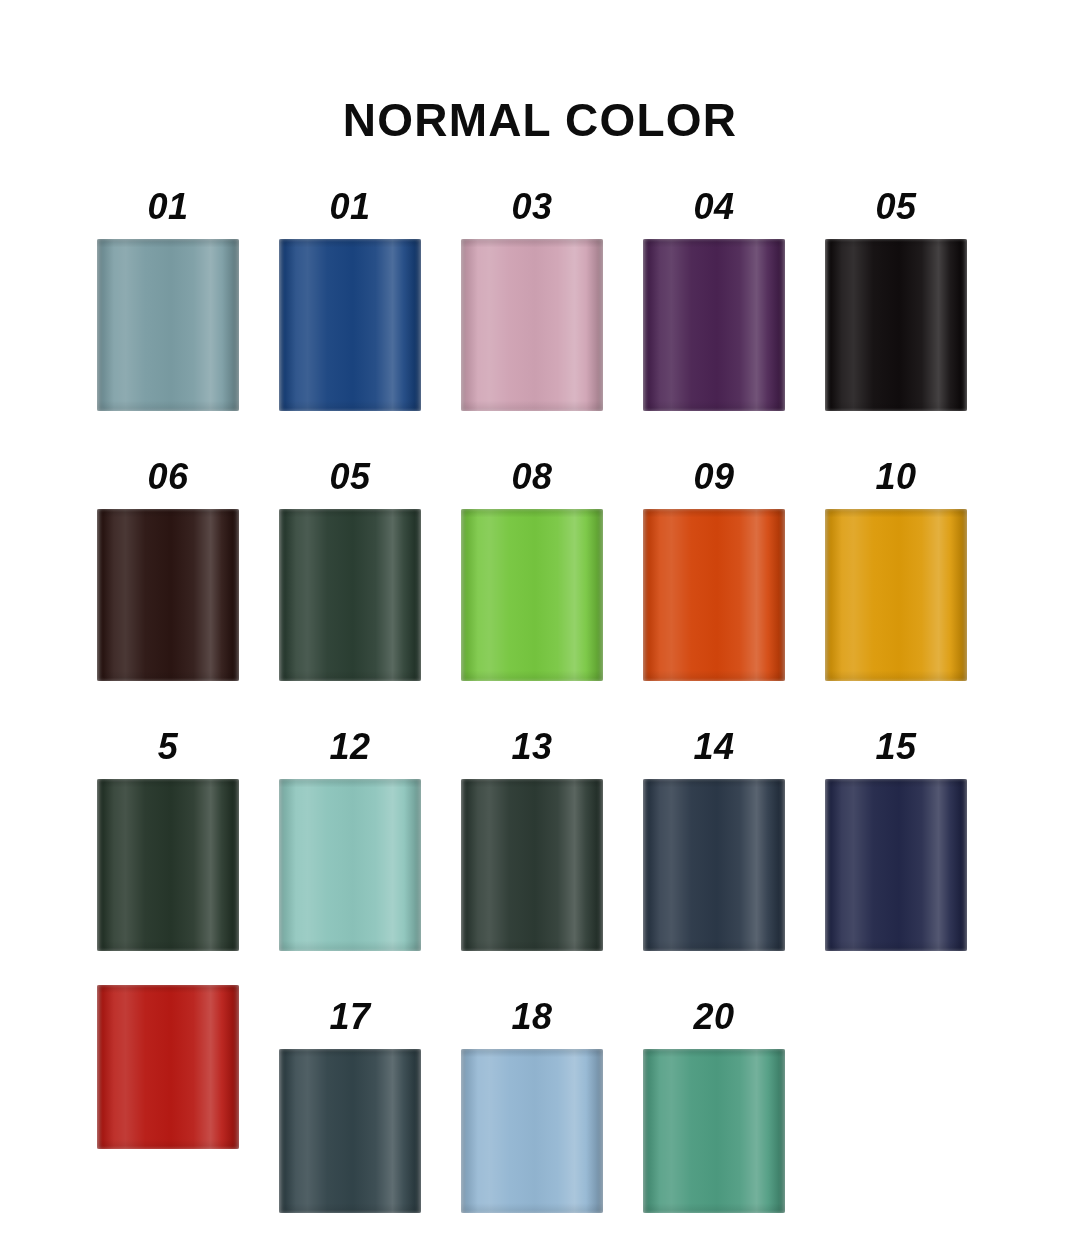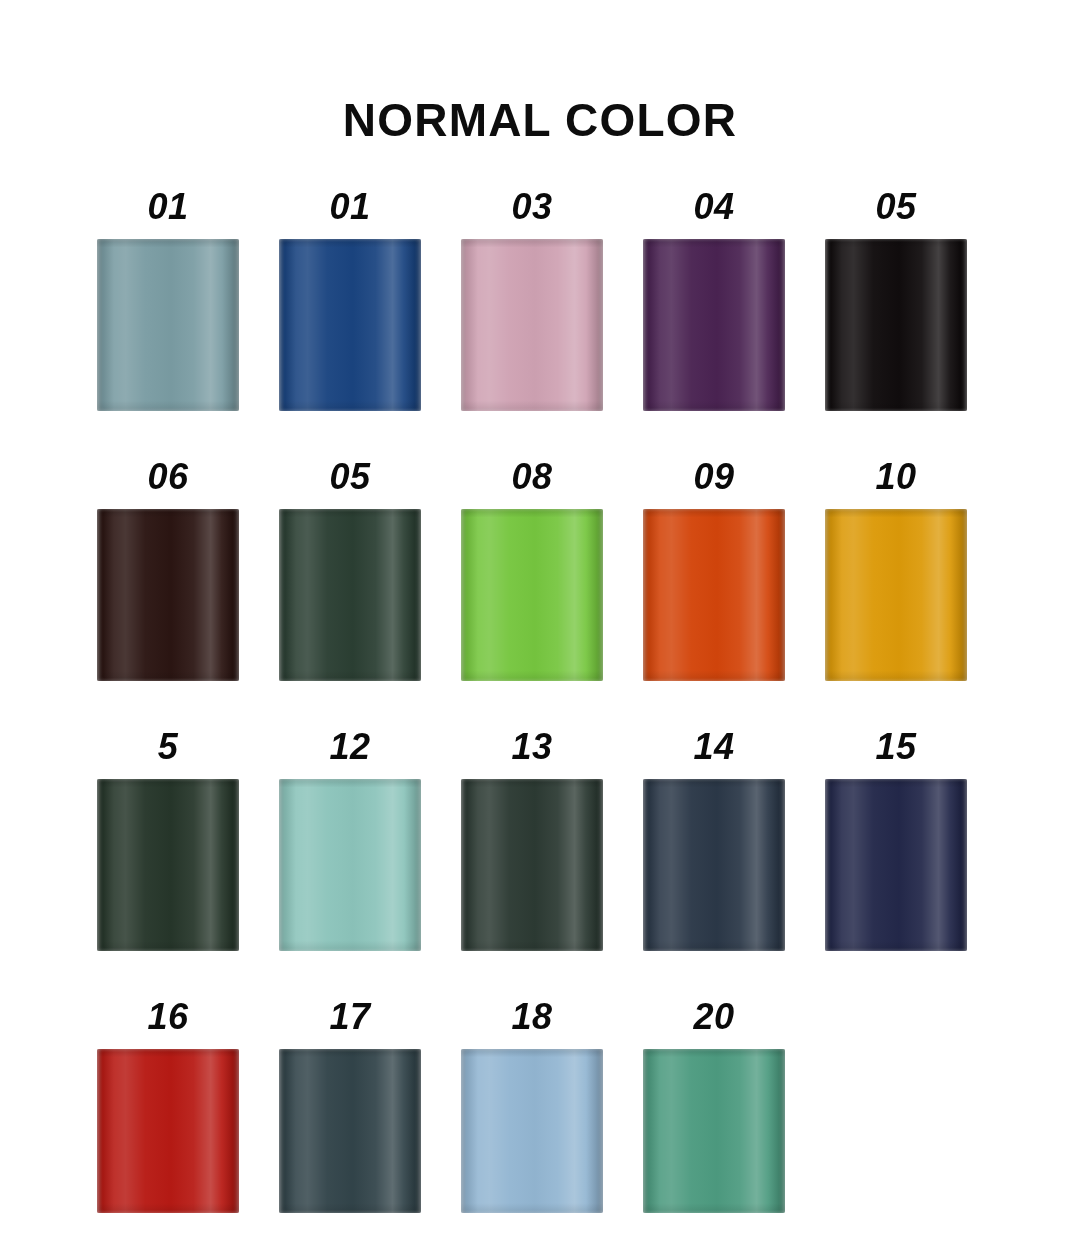--- a/index.html
+++ b/index.html
@@ -270,21 +270,20 @@
       <div class="swatch-cell">
         <div class="swatch-label">15</div>
         <div class="swatch-chip" title="15">
           <div class="base" style="background: rgb(35, 40, 74);"></div>
           <div class="shade"></div>
           <div class="ends"></div>
           <div class="feather"></div>
         </div>
       </div>
       <div class="swatch-cell row-last">
-        <div class="swatch-label">16</div>
         <div class="swatch-chip" title="16">
           <div class="base" style="background: rgb(183, 26, 20);"></div>
           <div class="shade"></div>
           <div class="ends"></div>
           <div class="feather"></div>
         </div>
       </div>
       <div class="swatch-cell row-last">
         <div class="swatch-label">17</div>
         <div class="swatch-chip" title="17">

